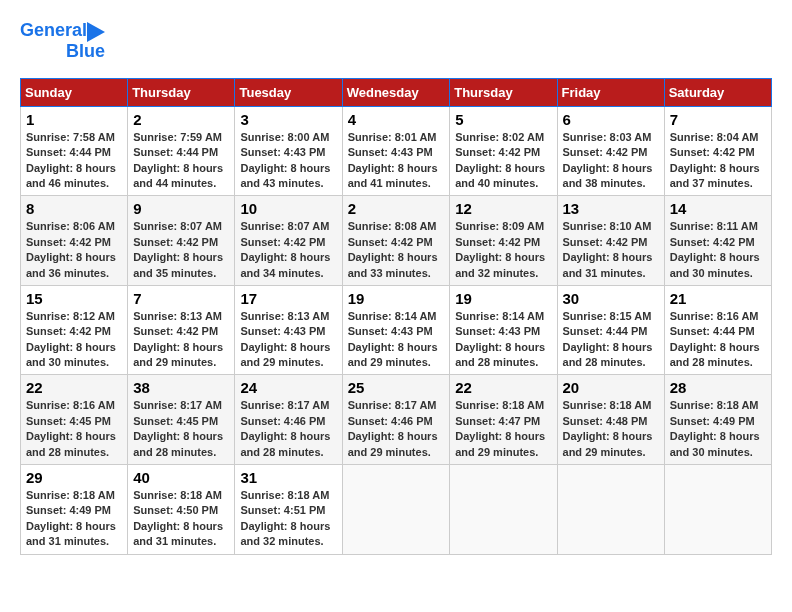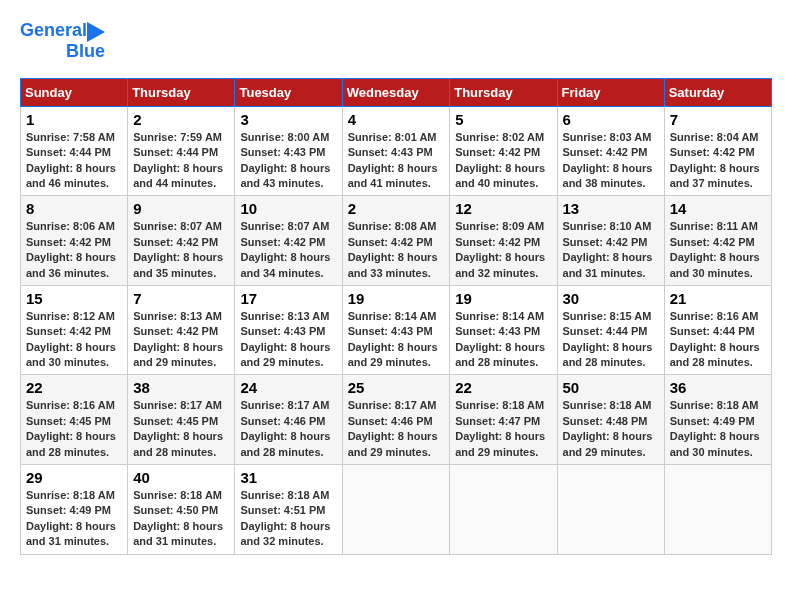--- a/index.html
+++ b/index.html
@@ -231,25 +231,25 @@
         </td>
         <td>
           <span class="day-num">25</span>
           <div class="day-info">Sunrise: 8:17 AM<br>Sunset: 4:46 PM<br>Daylight: 8 hours and 29 minutes.</div>
         </td>
         <td>
           <span class="day-num">22</span>
           <div class="day-info">Sunrise: 8:18 AM<br>Sunset: 4:47 PM<br>Daylight: 8 hours and 29 minutes.</div>
         </td>
         <td>
-          <span class="day-num">50</span>
+          <span class="day-num">20</span>
           <div class="day-info">Sunrise: 8:18 AM<br>Sunset: 4:48 PM<br>Daylight: 8 hours and 29 minutes.</div>
         </td>
         <td>
-          <span class="day-num">36</span>
+          <span class="day-num">28</span>
           <div class="day-info">Sunrise: 8:18 AM<br>Sunset: 4:49 PM<br>Daylight: 8 hours and 30 minutes.</div>
         </td>
       </tr>
       <tr>
         <td>
           <span class="day-num">29</span>
           <div class="day-info">Sunrise: 8:18 AM<br>Sunset: 4:49 PM<br>Daylight: 8 hours and 31 minutes.</div>
         </td>
         <td>
           <span class="day-num">40</span>

